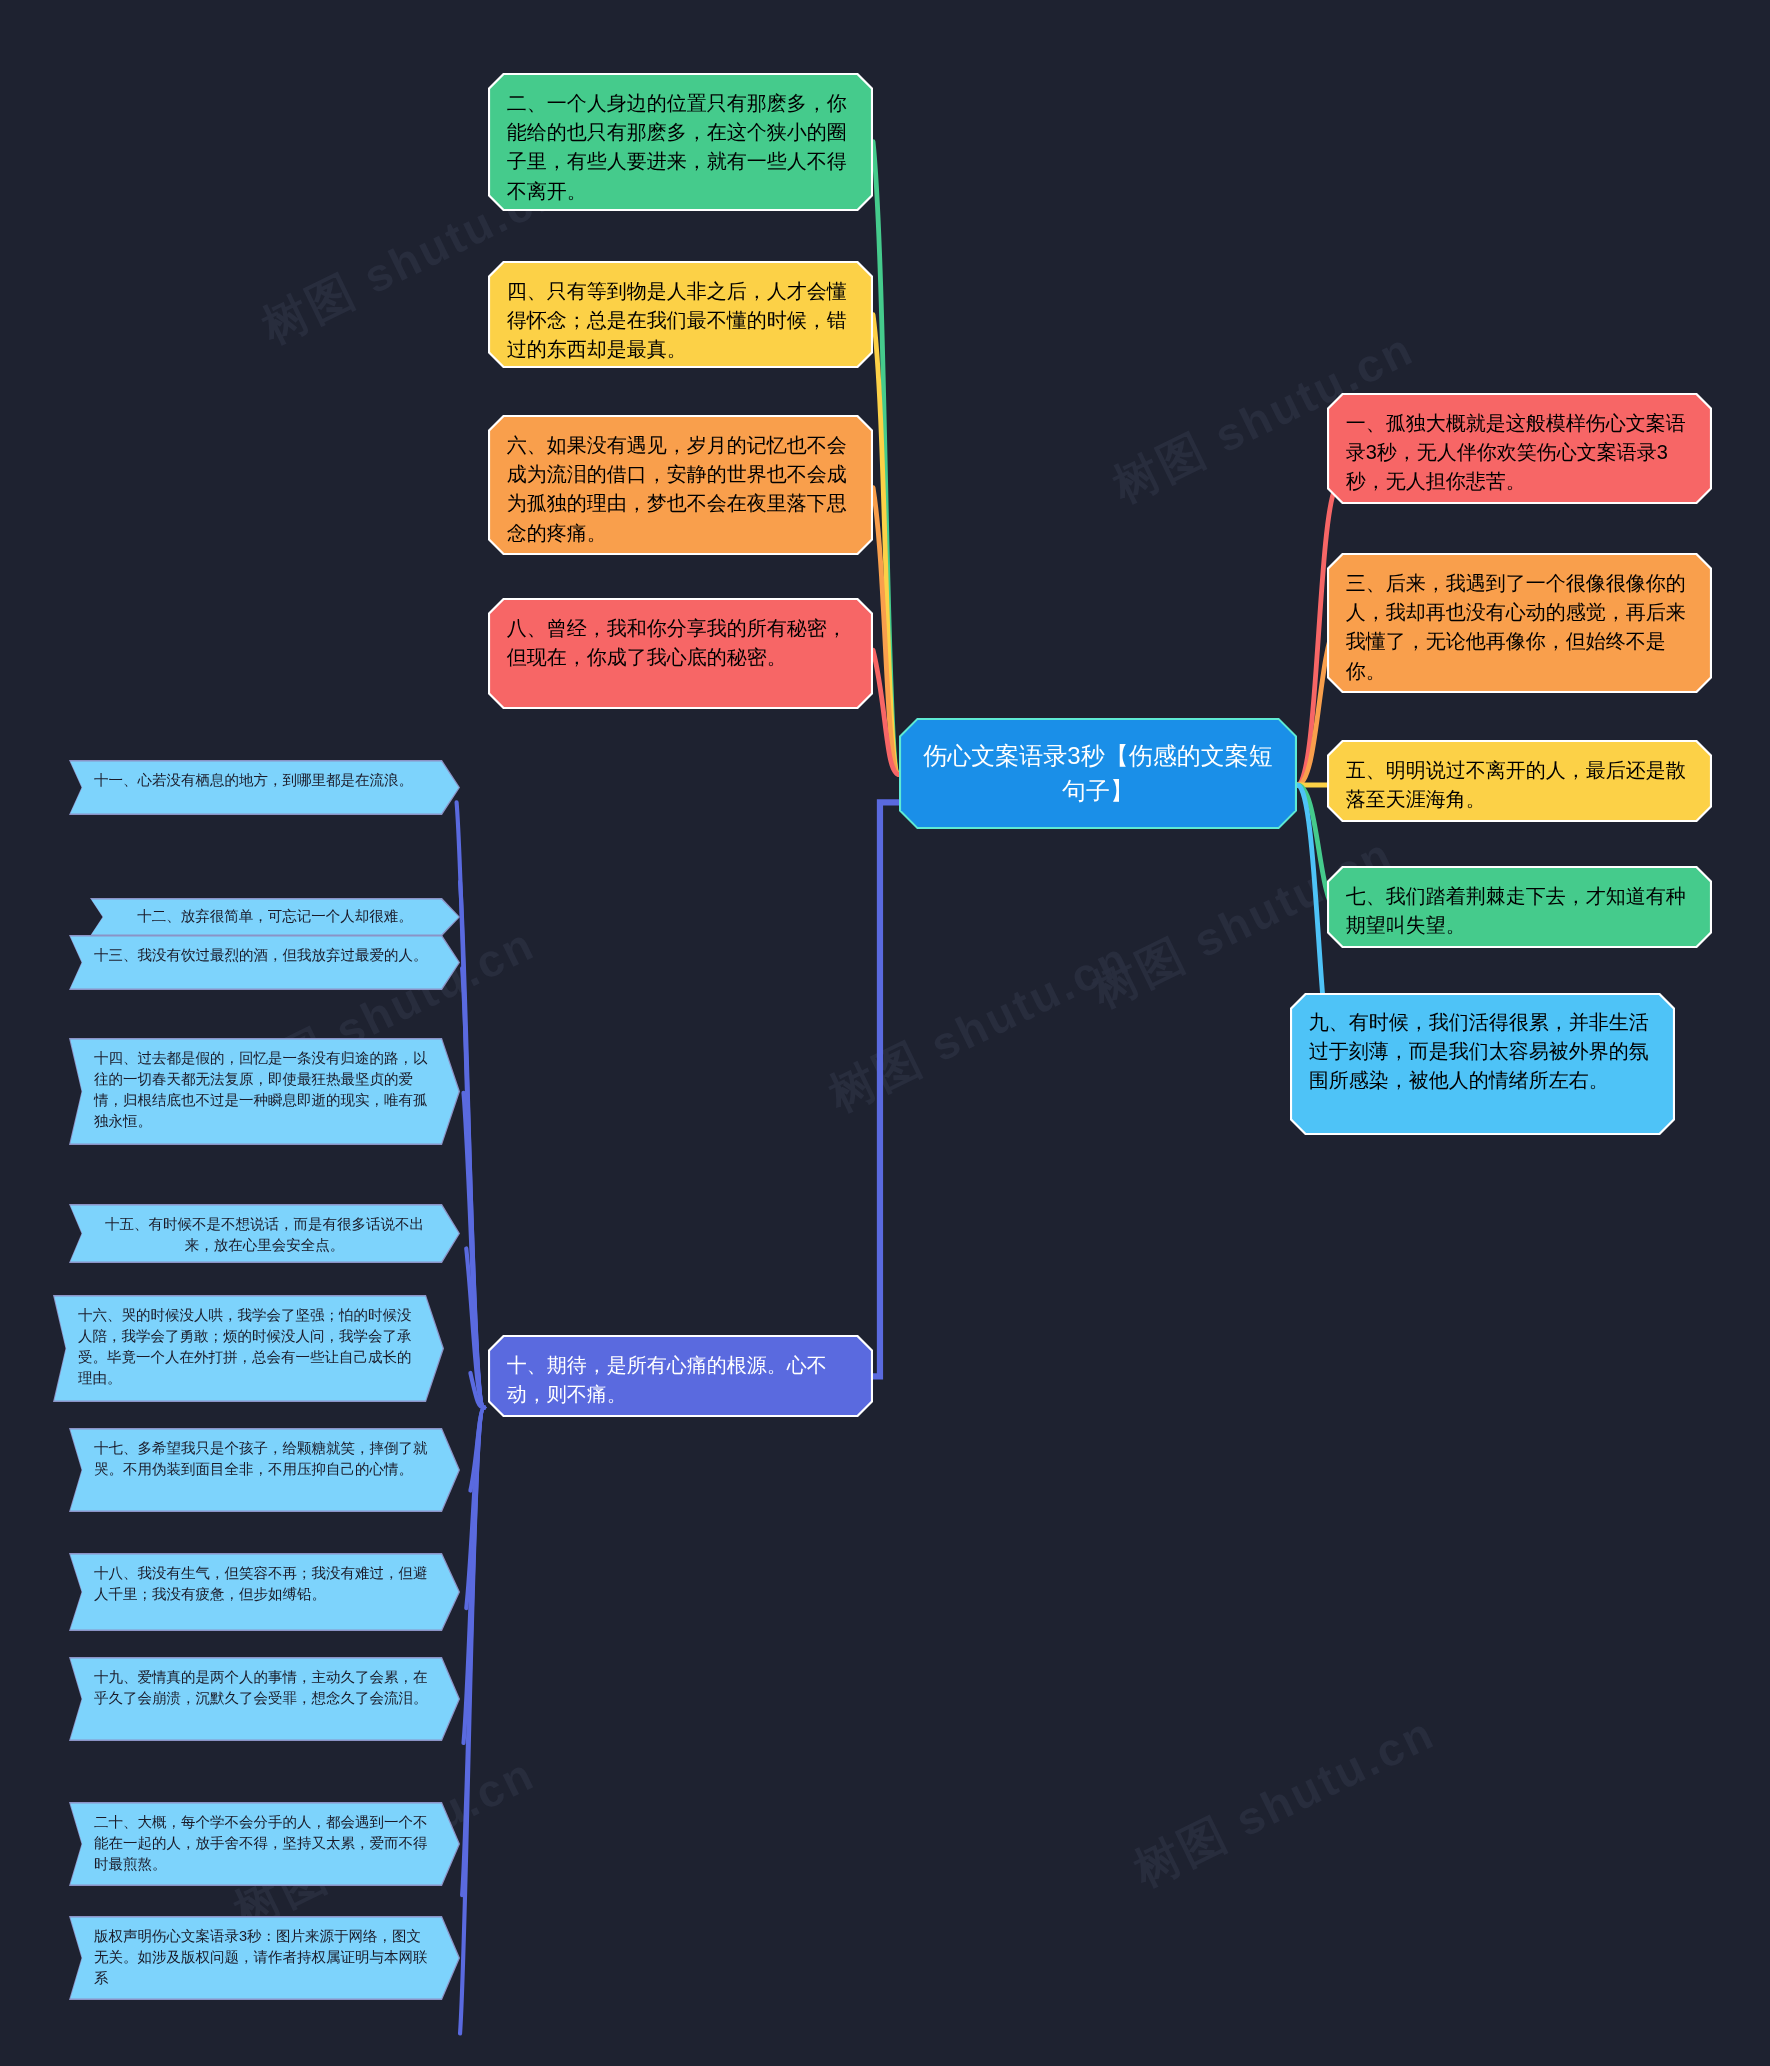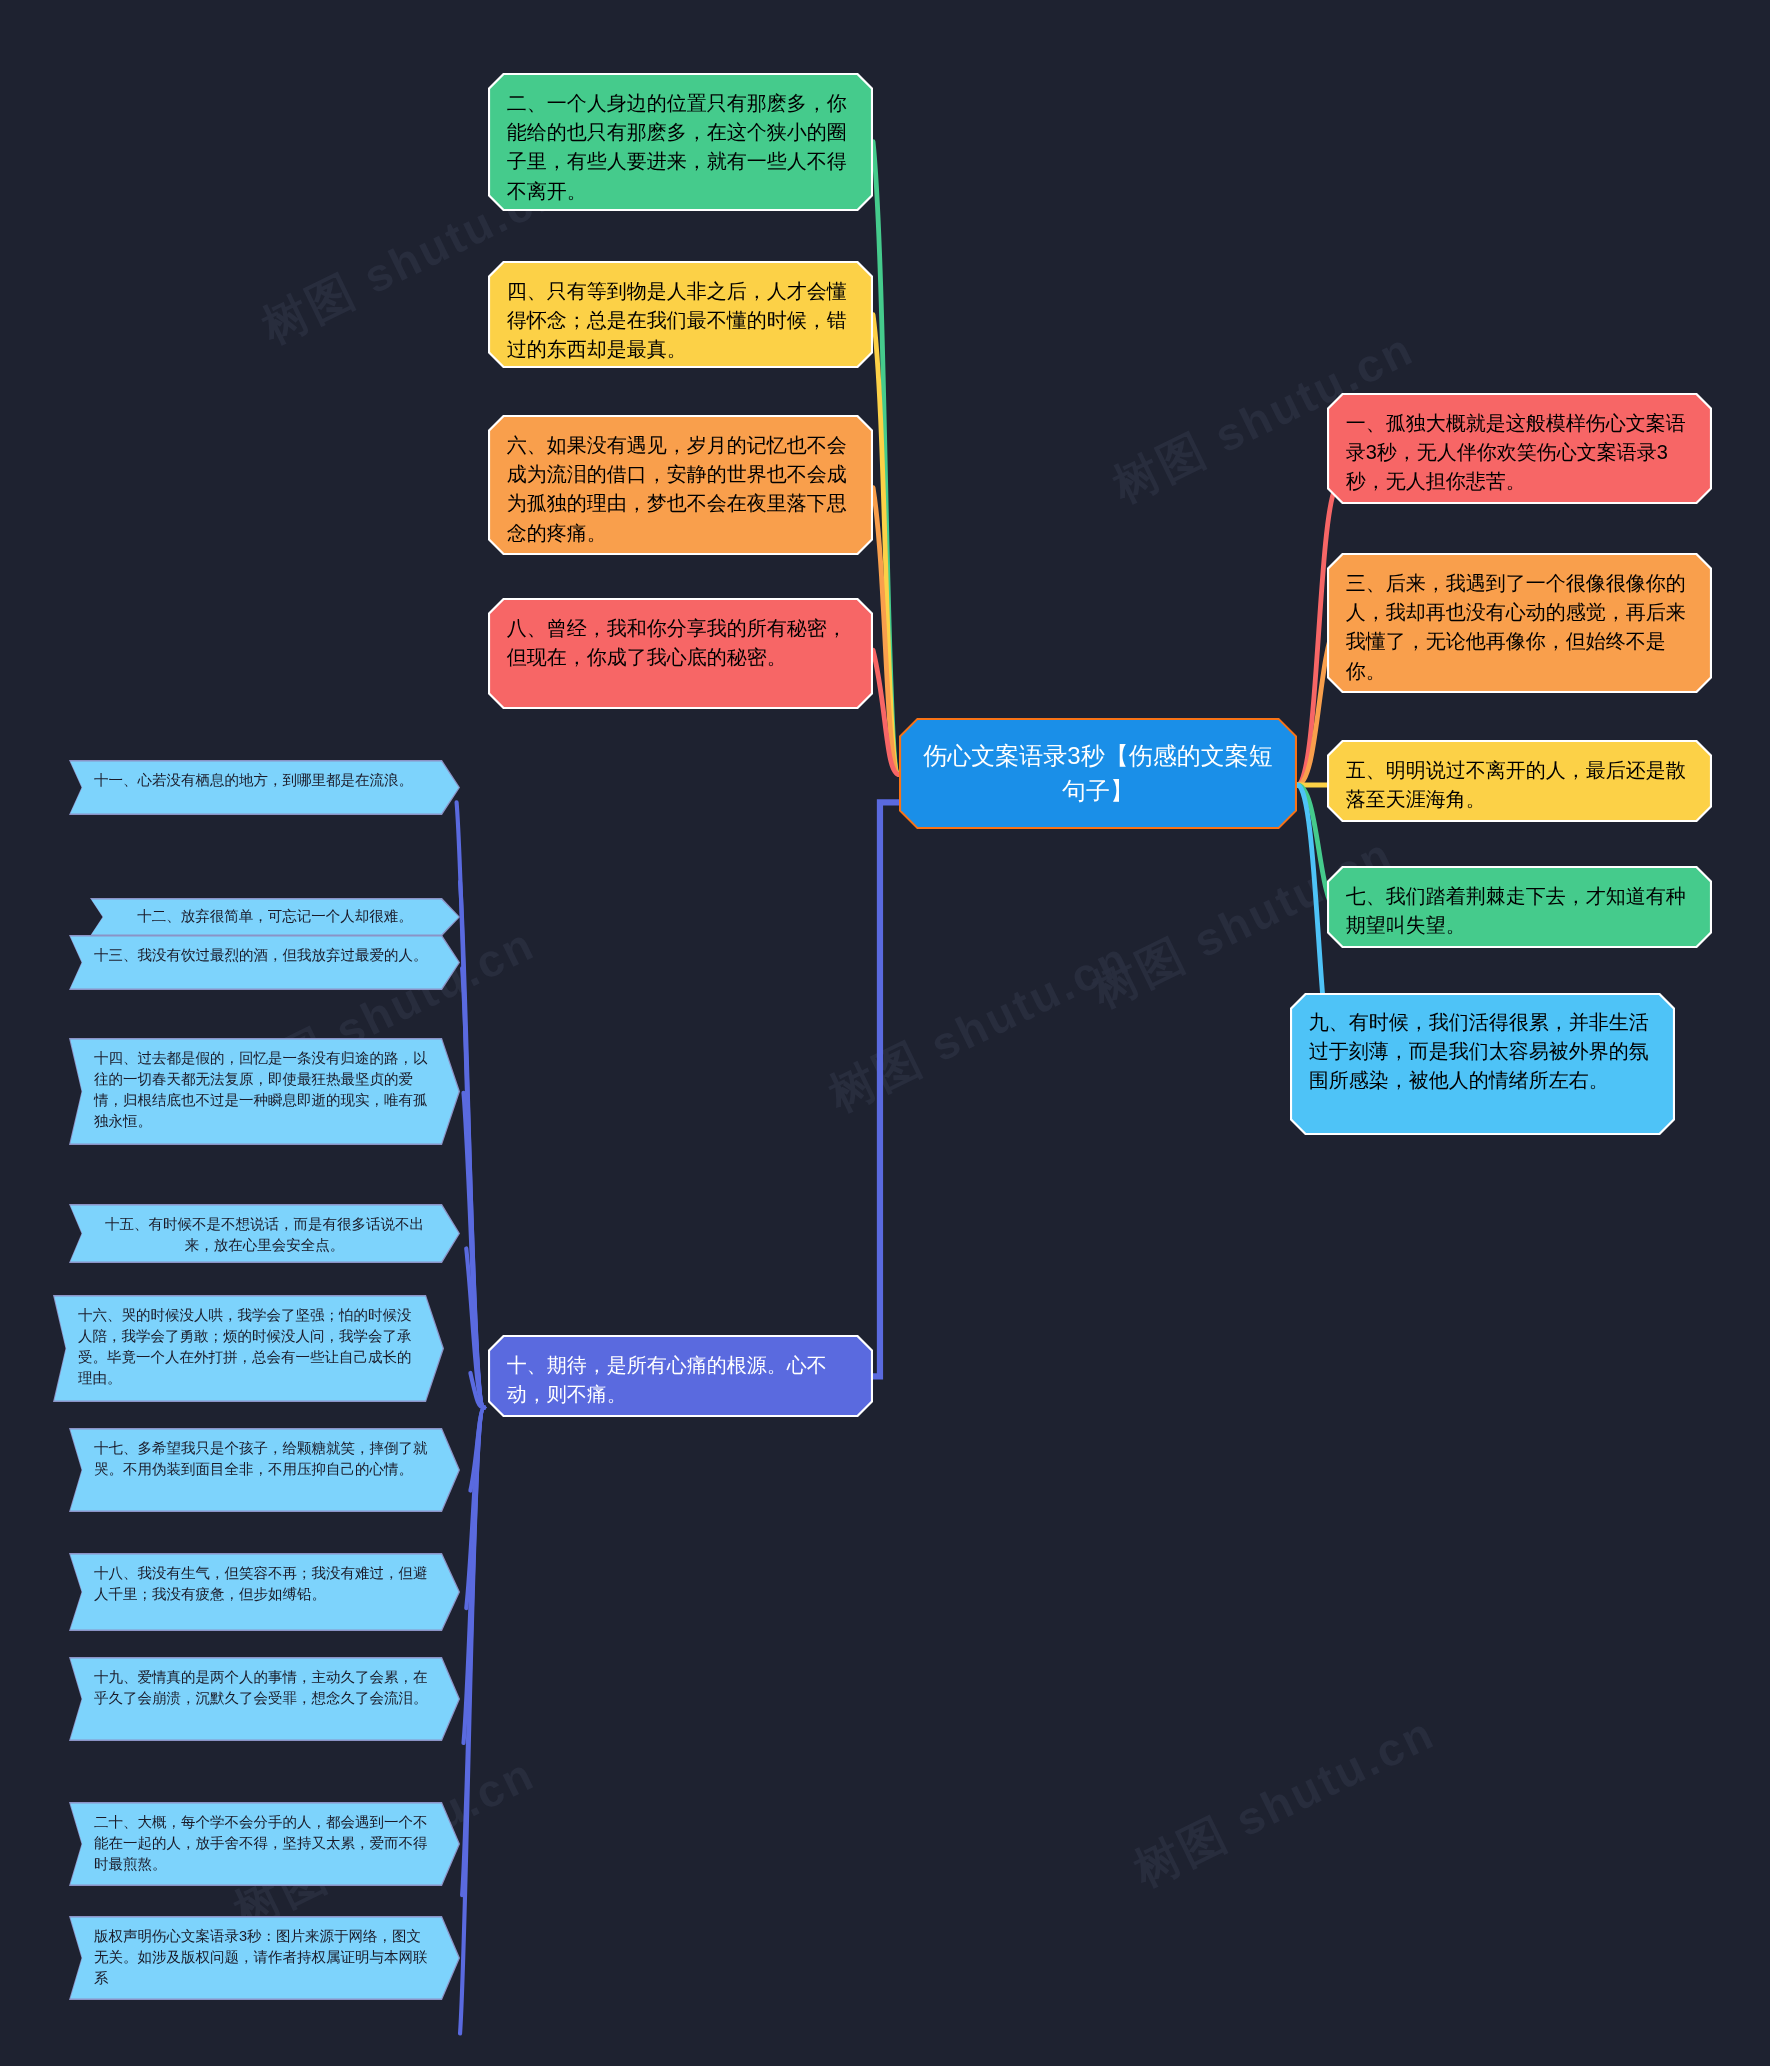--- a/index.html
+++ b/index.html
@@ -46,21 +46,21 @@
     width:100%;height:100%;
     box-sizing:border-box;
     padding:14px 16.6px;
     font-size:20px;
     line-height:1.46;
     clip-path:polygon(14px 0,calc(100% - 14px) 0,100% 14px,100% calc(100% - 14px),calc(100% - 14px) 100%,14px 100%,0 calc(100% - 14px),0 14px);
   }
   
   #root-wrap{
     position:absolute;
-    background:#f97316;
+    background:#5eead4;
     padding:2.1px;
     box-sizing:border-box;
     clip-path:polygon(18px 0,calc(100% - 18px) 0,100% 18px,100% calc(100% - 18px),calc(100% - 18px) 100%,18px 100%,0 calc(100% - 18px),0 18px);
   }
   #root-in{
     width:100%;height:100%;
     box-sizing:border-box;
     display:flex;align-items:center;justify-content:center;
     text-align:center;
     font-size:24px;

